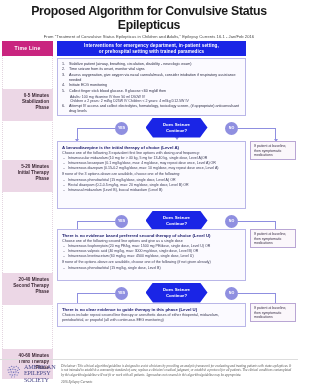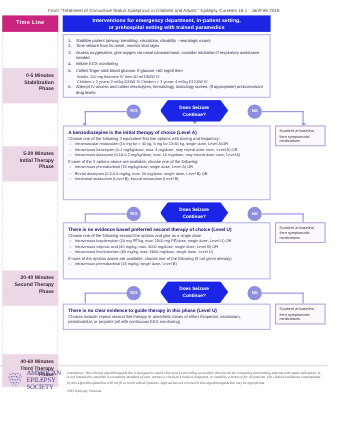--- a/index.html
+++ b/index.html
@@ -153,20 +153,21 @@
                   font-style: italic; font-family: "Liberation Serif", serif; }
   .copyright { font-size: 3.3px; color: #555; margin-top: 2px;
                font-style: italic; font-family: "Liberation Serif", serif; }
 </style>
 </head>
 <body>
 
 <div class="page">
 
   <div class="header">
+    <div class="title">Proposed Algorithm for Convulsive Status Epilepticus</div>
     <div class="subtitle">From "Treatment of Convulsive Status Epilepticus in Children and Adults," Epilepsy Currents 16.1 - Jan/Feb 2016</div>
   </div>
 
   <div class="body-wrap">
 
     <div class="timecol">
       <div class="timeline-head">Time Line</div>
       <div class="guide" style="left:2px"></div>
       <div class="guide" style="right:2px"></div>
       <div class="phase p1" style="white-space: pre-line;">0-5 Minutes

